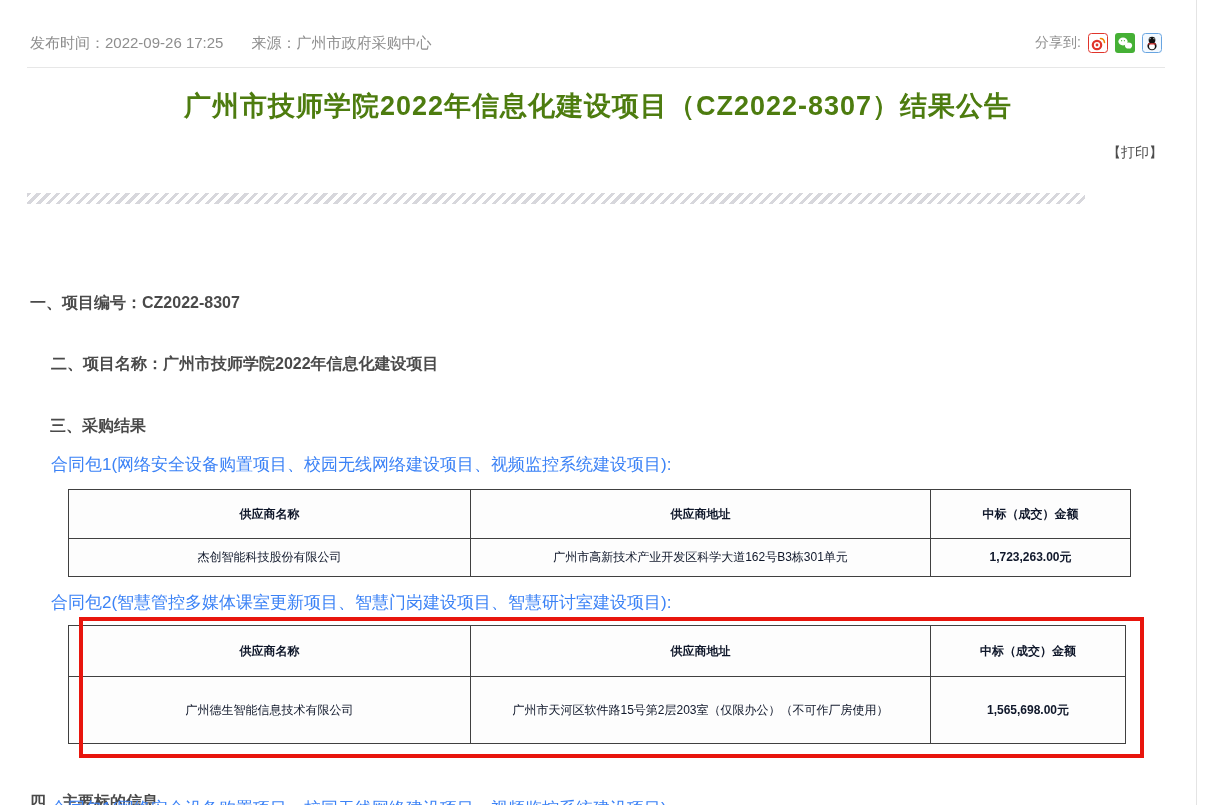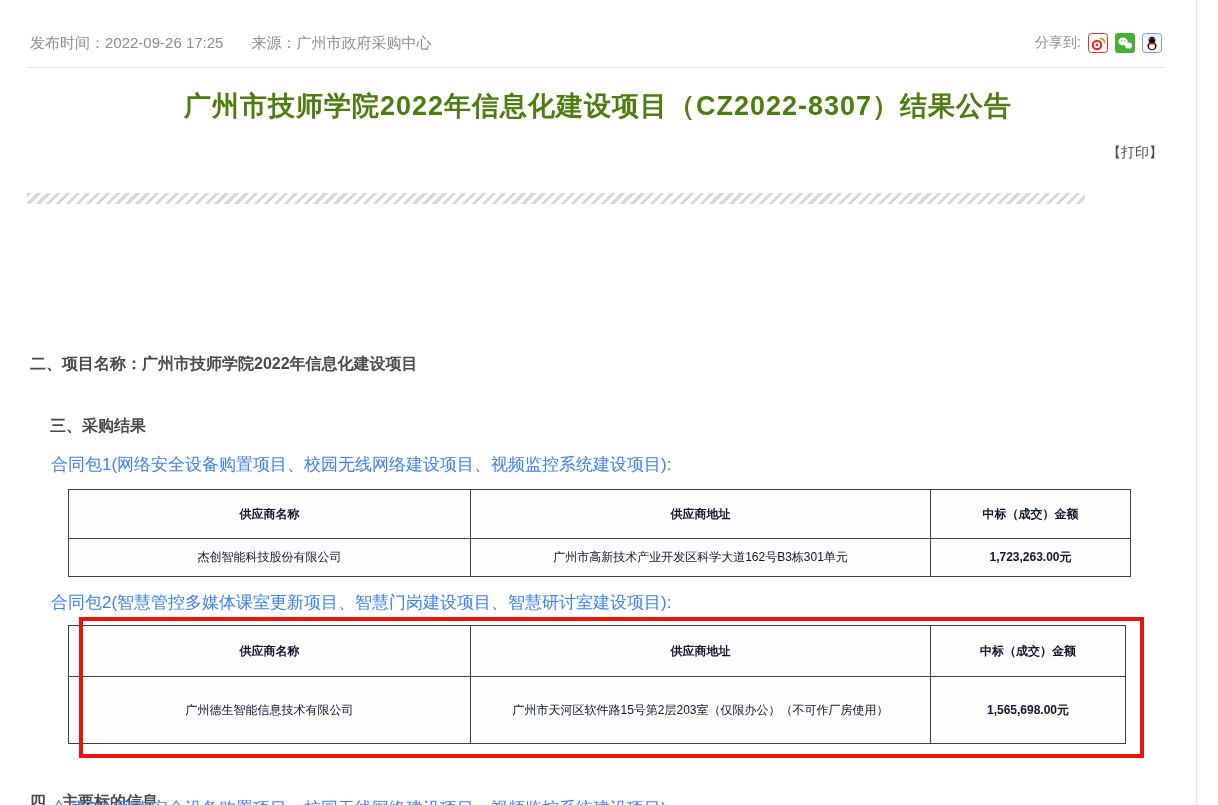--- a/index.html
+++ b/index.html
@@ -20,21 +20,21 @@
 
   .doc-title { position:absolute; top:88px; left:0; width:1196px; text-align:center;
     font-size:27px; font-weight:bold; color:#4d7c0f; letter-spacing:1px; }
 
   .print-btn { position:absolute; top:144px; right:55px; font-size:14px; color:#4d4d4d; cursor:pointer; }
 
   .hatch { position:absolute; top:193px; left:27px; width:1058px; height:11px;
     background:repeating-linear-gradient(135deg, #d7d7dc 0px, #d7d7dc 3px, #ffffff 3px, #ffffff 7px); }
 
   .section { position:absolute; left:30px; font-size:16px; font-weight:bold; color:#4a4a4a; }
-  .s1 { top:293px; } .s2 { top:354px; } .s3 { top:416px;margin-left:20px; } .s4 { top:760px;margin-top:32px; }
+  .s1 { top:293px; } .s2 { top:354px;margin-left:21px; } .s3 { top:416px;margin-left:20px; } .s4 { top:760px;margin-top:32px; }
 
   .pkg-intro { position:absolute; left:51px; font-size:17px; color:#3b82f6; }
   .p1 { top:453px; } .p2 { top:591px; } .p-bottom { top:797px; }
 
   table.result { position:absolute; left:68px; border-collapse:collapse; background:#fdfdfd;
     font-size:12px; color:#0f172a; table-layout:fixed; }
   table.result th, table.result td { border:1px solid #404040; text-align:center; vertical-align:middle;
     line-height:1.7; padding:0 16px; }
   table.result th { font-weight:bold; }
   td.amount { text-align:right; padding-right:12px;font-weight:bold; }
@@ -95,20 +95,21 @@
   </div>
 
   <div class="top-divider"></div>
 
   <h1 class="doc-title">广州市技师学院2022年信息化建设项目（CZ2022-8307）结果公告</h1>
 
   <div class="print-btn">【打印】</div>
 
   <div class="hatch"></div>
 
+  <div class="section s1">一、项目编号：CZ2022-8307</div>
   <div class="section s2">二、项目名称：广州市技师学院2022年信息化建设项目</div>
   <div class="section s3">三、采购结果</div>
 
   <div class="pkg-intro p1">合同包1(网络安全设备购置项目、校园无线网络建设项目、视频监控系统建设项目):</div>
 
   <table class="result t1">
     <colgroup>
         <col class="c-name">
         <col class="c-addr">
         <col class="c-amt">

